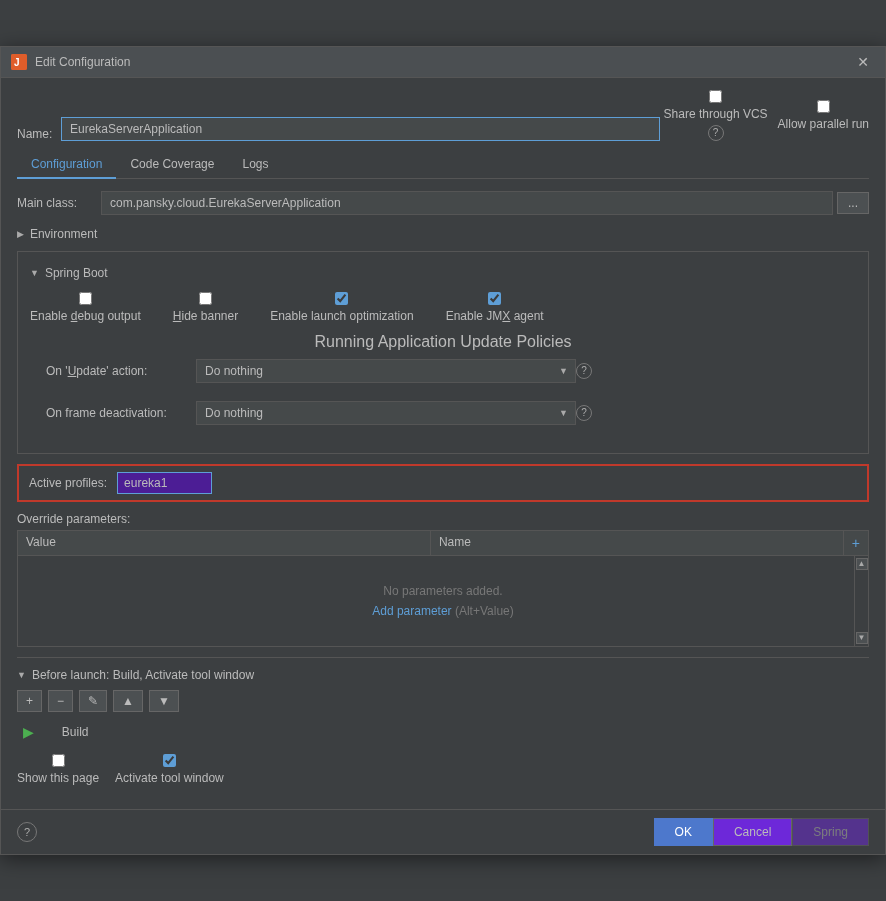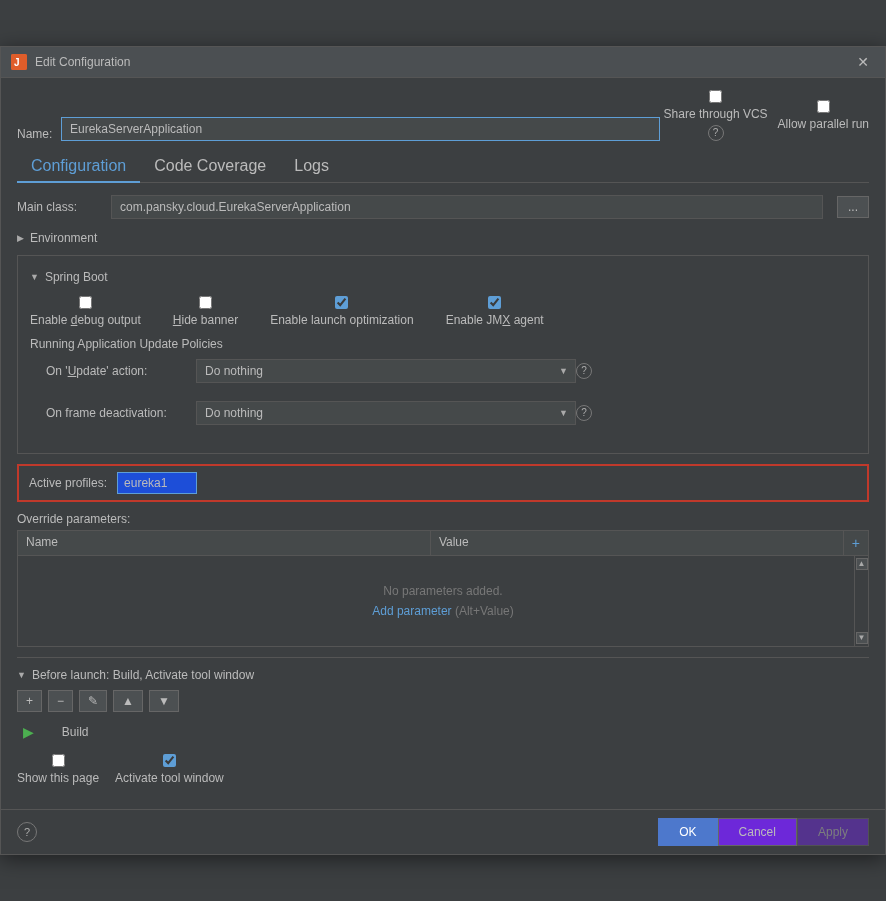--- a/index.html
+++ b/index.html
@@ -110,32 +110,32 @@
     .tabs {
       display: flex;
       border-bottom: 1px solid #555;
       margin-bottom: 12px;
       gap: 0;
     }
     .tab {
       padding: 6px 14px;
       cursor: pointer;
       color: #bbbbbb;
-      font-size: 16px;
+      font-size: 12px;
       border-bottom: 2px solid transparent;
       margin-bottom: -1px;
     }
     .tab.active {
       color: #5e9ed6;
       border-bottom: 2px solid #5e9ed6;
     }
     .field-row {
       display: flex;
       align-items: center;
-      gap: 14px;
+      gap: 4px;
       margin-bottom: 8px;
     }
     .field-label {
       color: #bbbbbb;
       min-width: 80px;
     }
     .field-input {
       flex: 1;
       background: #45494a;
       border: 1px solid #555;
@@ -174,22 +174,23 @@
       display: flex;
       align-items: center;
       gap: 32px;
       margin-bottom: 10px;
     }
     .policies-section {
       margin-top: 8px;
     }
     .policies-title {
       color: #bbbbbb;
-      font-size: 12px;
+      font-size: 16px;
       margin-bottom: 8px;
+      text-align: center;
     }
     .policy-row {
       display: flex;
       align-items: center;
       gap: 10px;
       margin-bottom: 18px;
       padding-left: 16px;
     }
     .policy-label {
       color: #bbbbbb;
@@ -232,26 +233,26 @@
       display: flex;
       align-items: center;
       gap: 10px;
     }
     .profiles-label {
       color: #bbbbbb;
       font-size: 12px;
       white-space: nowrap;
     }
     .profiles-input {
-      background: #1d4ed8;
+      background: #4c1d95;
       border: 1px solid #5e9ed6;
       color: #bbbbbb;
       padding: 3px 6px;
       font-size: 12px;
-      width: 80px;
+      width: 95px;
       outline: none;
     }
     .override-section {
       margin-bottom: 10px;
     }
     .override-label {
       color: #bbbbbb;
       font-size: 12px;
       margin-bottom: 4px;
     }
@@ -536,24 +537,24 @@
 
     <div class="active-profiles-section">
       <span class="profiles-label">Active profiles:</span>
       <input class="profiles-input" type="text" value="eureka1" style="">
     </div>
 
     <div class="override-section">
       <div class="override-label">Override parameters:</div>
       <div class="params-table">
         <div class="table-header">
-          <div class="th">Name</div>
           <div class="th value-col">
             <span>Value</span>
           </div>
+          <div class="th">Name</div>
           <div class="th action-col">
             <span style="cursor:pointer;color:#5e9ed6;font-size:14px;">+</span>
           </div>
         </div>
         <div class="table-body" style="position:relative; min-height:90px;">
           <span class="no-params">No parameters added.</span>
           <div>
             <span class="add-param-link">Add parameter</span>
             <span class="add-param-hint">(Alt+Value)</span>
           </div>
@@ -592,15 +593,15 @@
         <input type="checkbox" checked="" style="">
         <span>Activate tool window</span>
       </div>
     </div>
   </div>
 
   <div class="dialog-footer">
     <div class="footer-help">?</div>
     <button class="btn primary">OK</button>
     <button class="btn">Cancel</button>
-    <button class="btn disabled">Apply</button>
+    <button class="btn disabled">Spring</button>
   </div>
 </div>
 
 </body></html>

